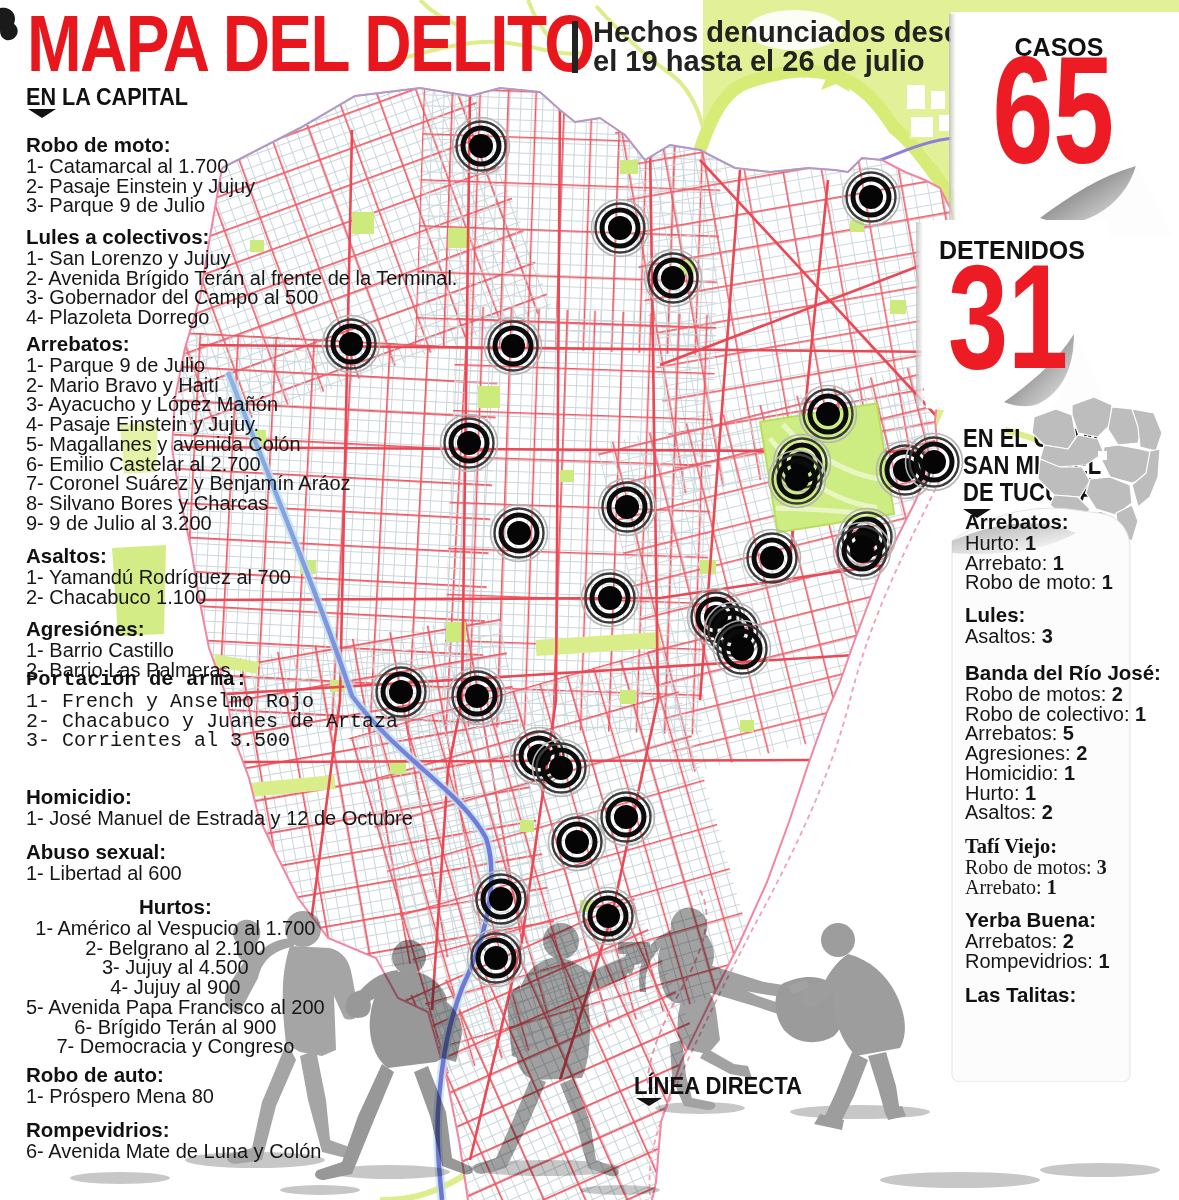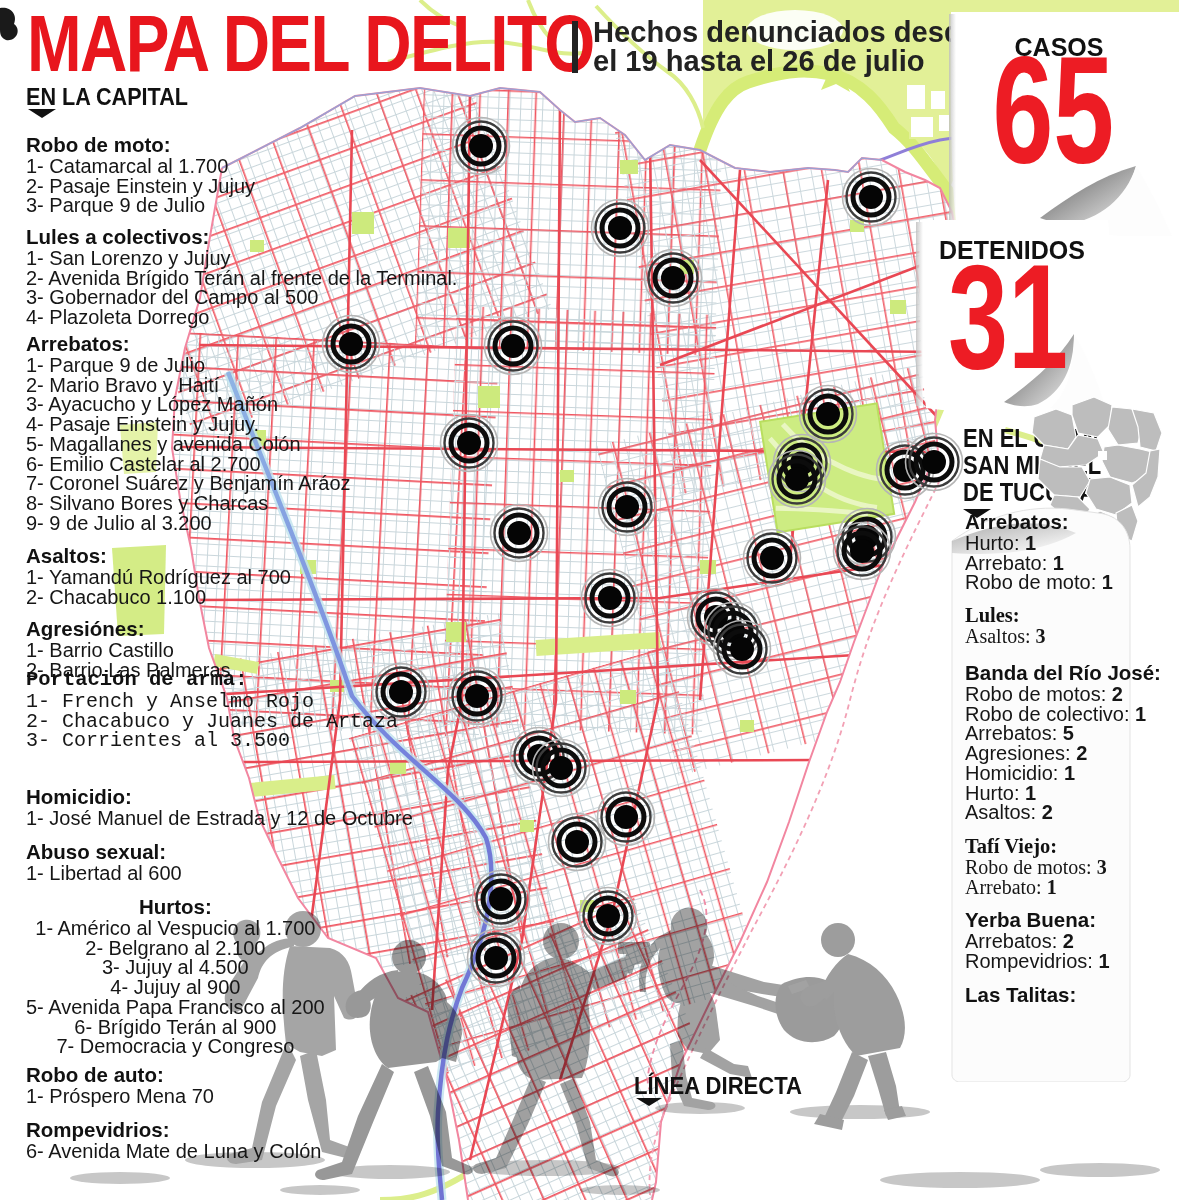--- a/index.html
+++ b/index.html
@@ -357,21 +357,21 @@
     <div class="it">1- Libertad al 600</div>
       </div>
 
   <div class="blk" style="top:897px;text-align:center;">
         <div class="hd">Hurtos:</div>
     <div class="it">1- Américo al Vespucio al 1.700<br>2- Belgrano al 2.100<br>3- Jujuy al 4.500<br>4- Jujuy al 900<br>5- Avenida Papa Francisco al 200<br>6- Brígido Terán al 900<br>7- Democracia y Congreso</div>
       </div>
 
   <div class="blk" style="top:1065px;">
         <div class="hd">Robo de auto:</div>
-    <div class="it">1- Próspero Mena 70</div>
+    <div class="it">1- Próspero Mena 80</div>
       </div>
 
   <div class="blk" style="top:1120px;">
         <div class="hd">Rompevidrios:</div>
     <div class="it">6- Avenida Mate de Luna y Colón</div>
       </div>
 </div>
 
 <div class="abs" id="card1" style="left:940px;top:6px;width:239px;height:230px;">
 <svg width="239" height="230" viewBox="0 0 239 230" xmlns="http://www.w3.org/2000/svg">
@@ -445,21 +445,21 @@
 <path d="M4,36 C50,16 90,12 128,28 C100,44 60,52 4,48 Z" fill="url(#pcurl)" opacity=".7"></path>
 </svg>
 </div>
 <div id="rightlist">
 
   <div class="blk" style="top:512px;">
         <div class="hd">Arrebatos:</div>
     <div class="it">Hurto: <b>1</b><br>Arrebato: <b>1</b><br>Robo de moto: <b>1</b></div>
       </div>
 
-  <div class="blk" style="top:605px;font-family:Liberation Serif, serif;">
+  <div class="blk" style="top:605px;">
         <div class="hd">Lules:</div>
     <div class="it">Asaltos: <b>3</b></div>
       </div>
 
   <div class="blk" style="top:663px;">
         <div class="hd">Banda del Río José:</div>
     <div class="it">Robo de motos: <b>2</b><br>Robo de colectivo: <b>1</b><br>Arrebatos: <b>5</b><br>Agresiones: <b>2</b><br>Homicidio: <b>1</b><br>Hurto: <b>1</b><br>Asaltos: <b>2</b></div>
       </div>
 
   <div class="blk" style="top:836px;font-family:Liberation Serif, serif;">

